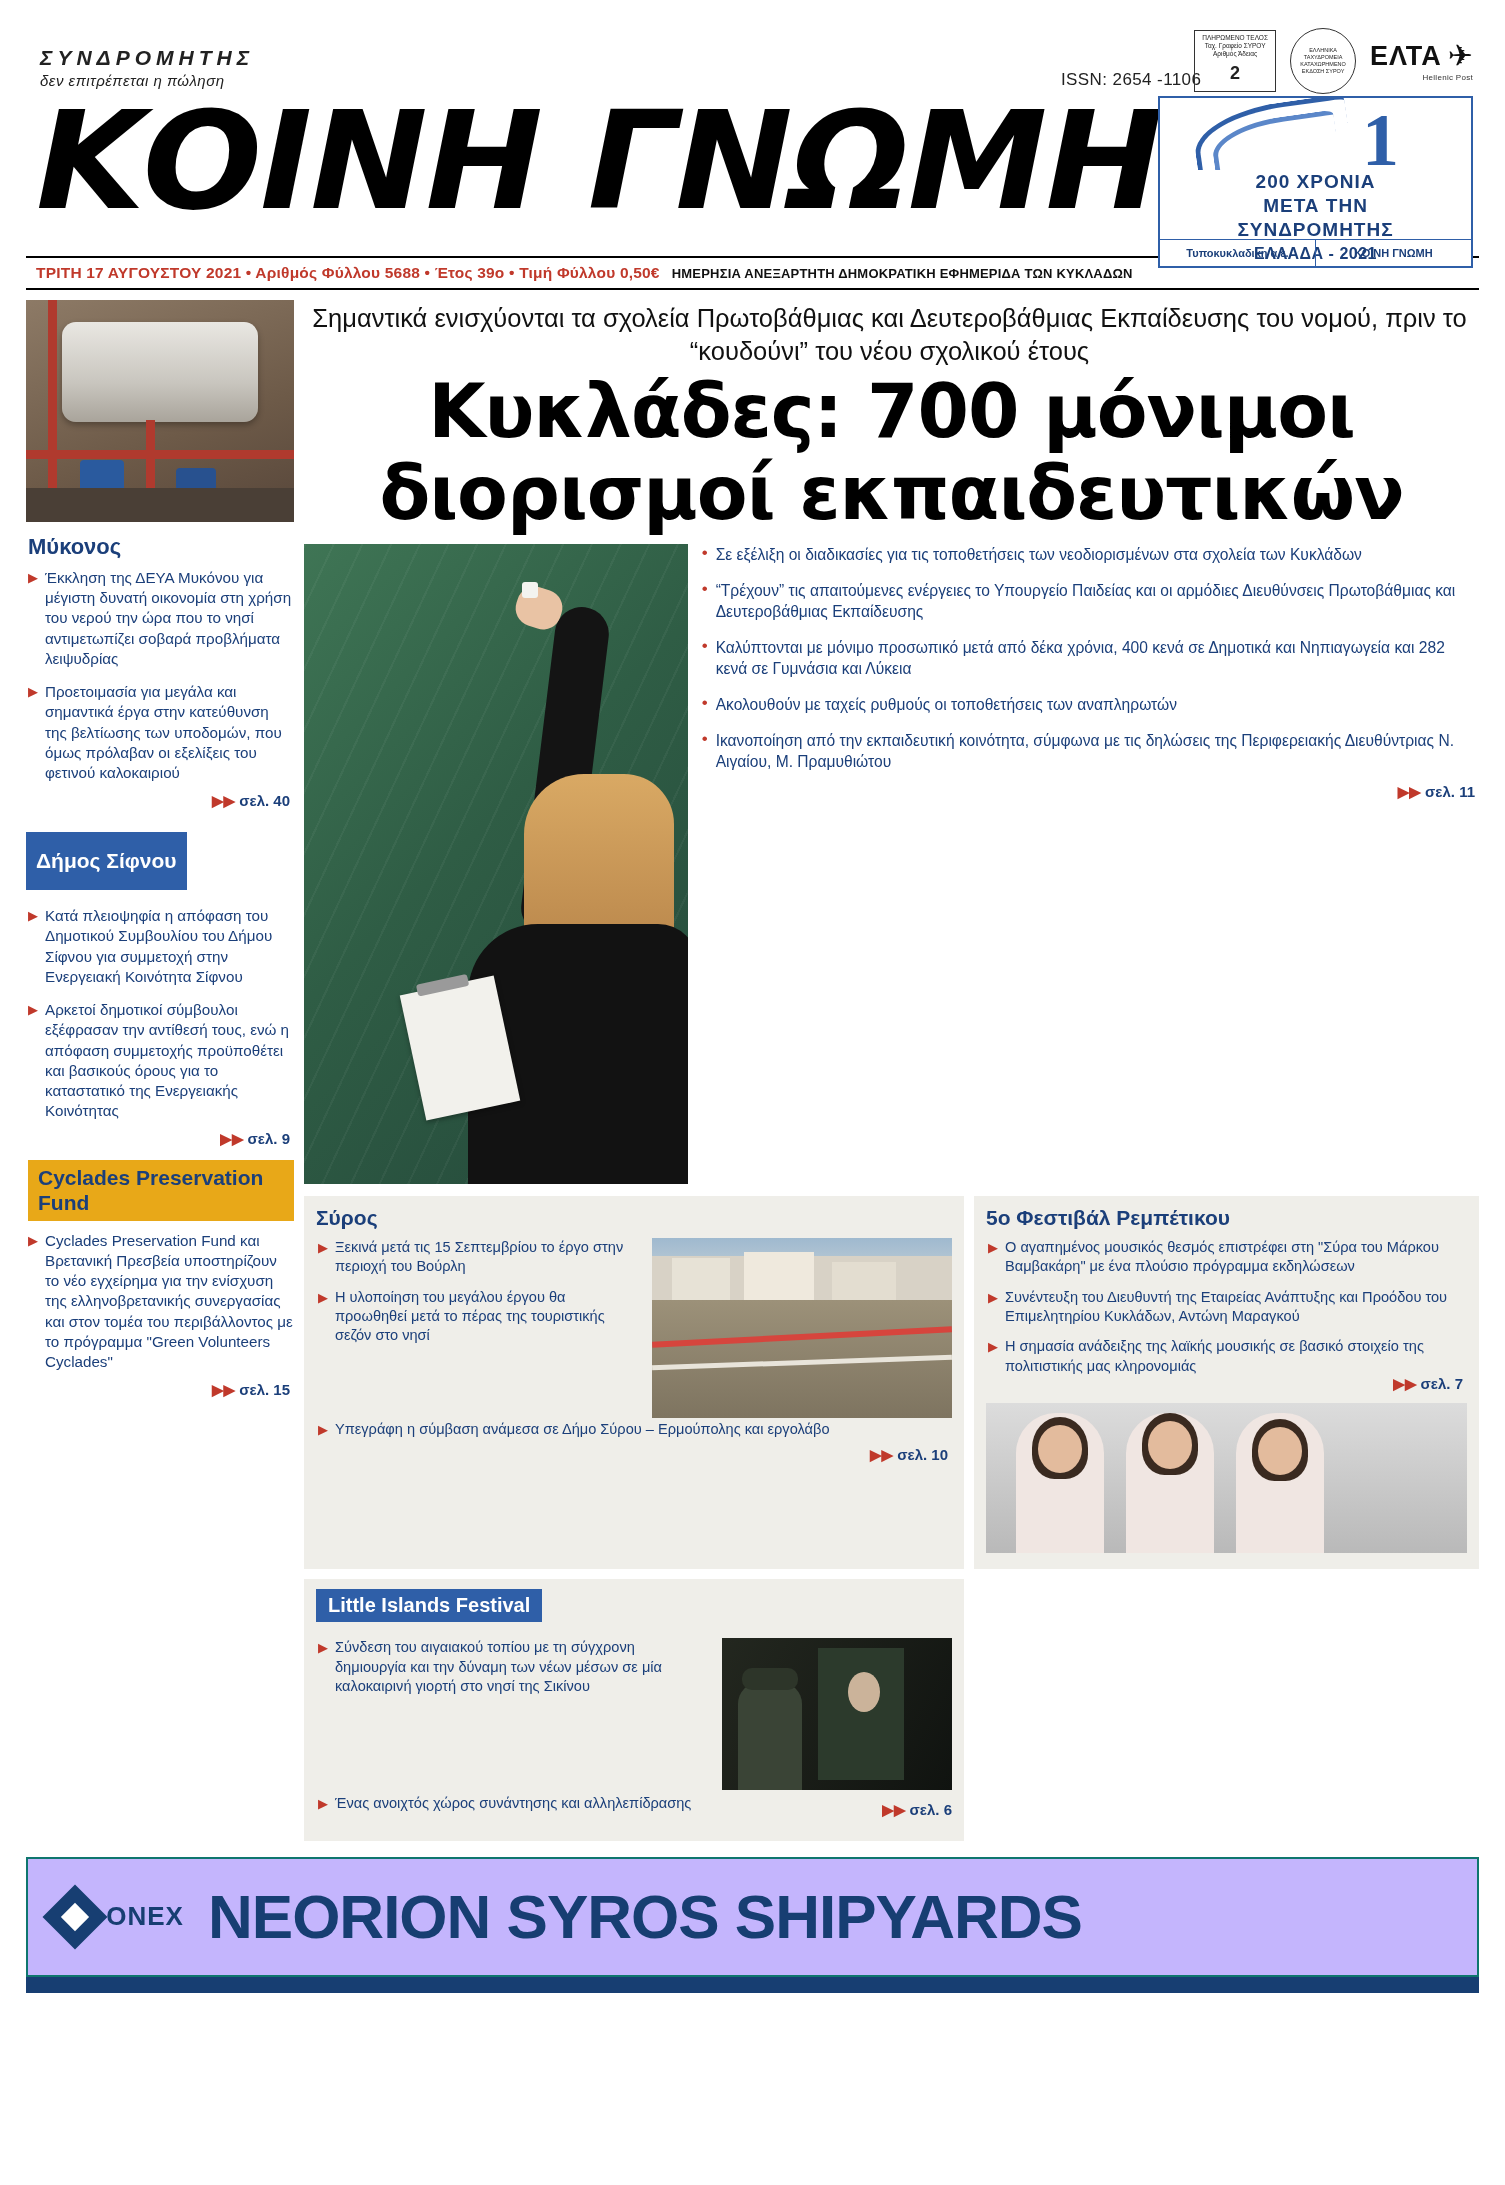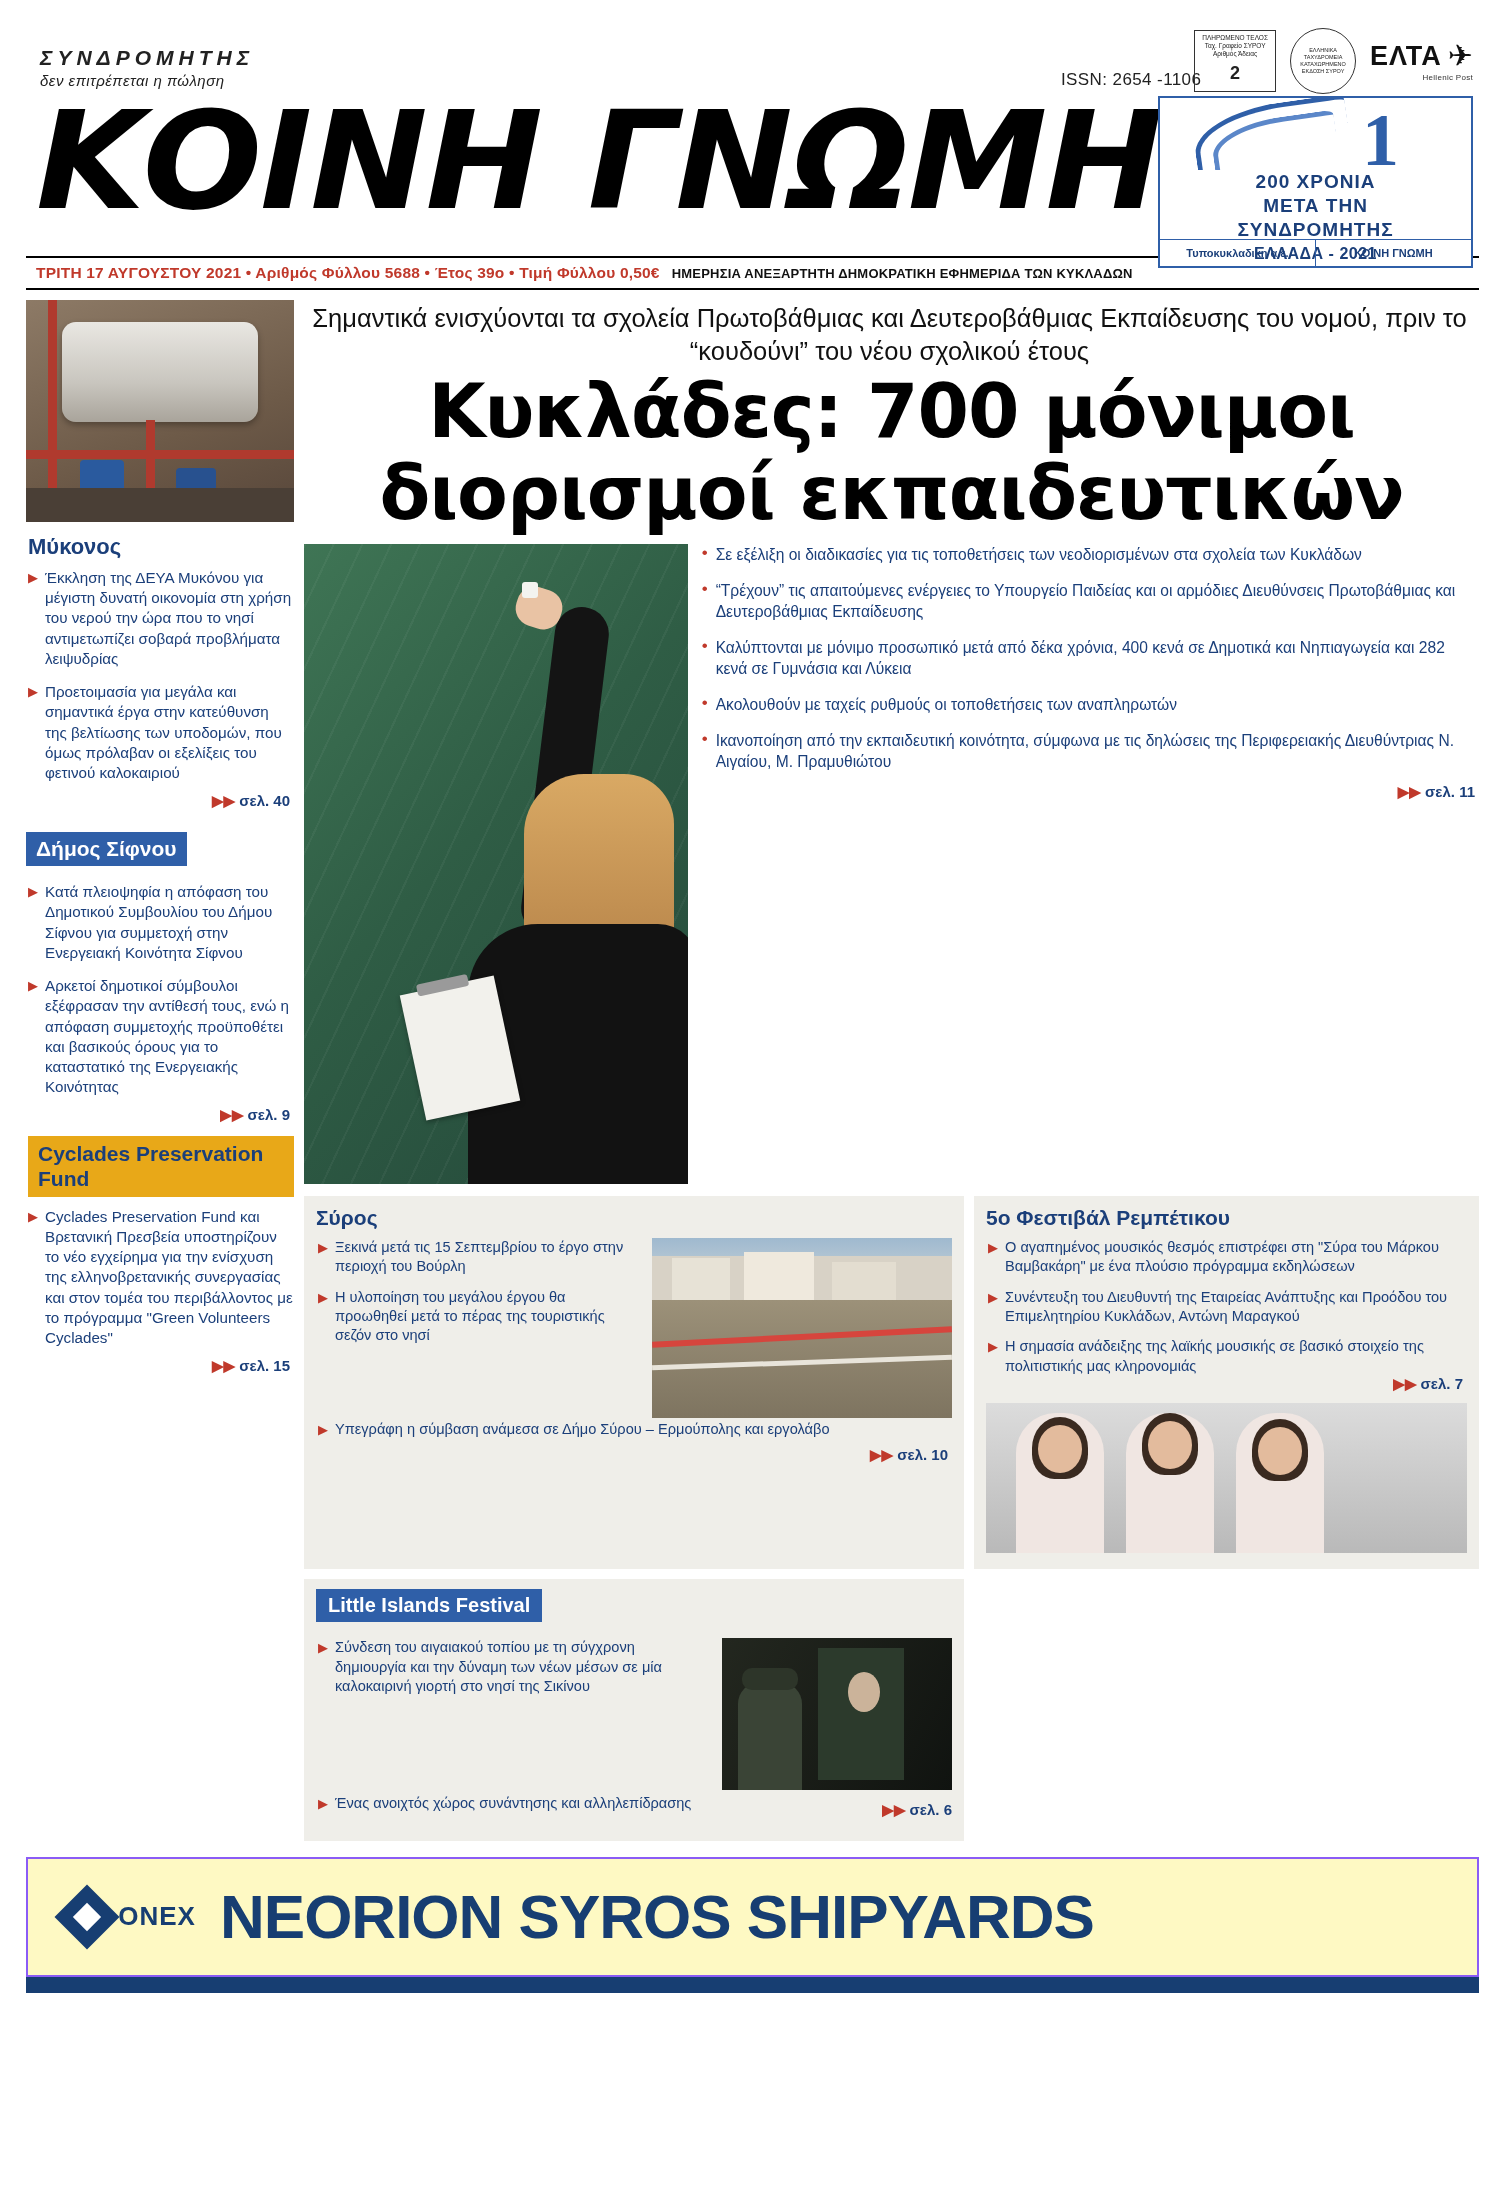--- a/index.html
+++ b/index.html
@@ -115,21 +115,21 @@
   .lp-pipe.v2{left:120px;top:120px;width:9px;height:102px;}
   .lp-pipe.h1{left:0;top:150px;width:268px;height:9px;}
   .lp-blue{position:absolute;left:54px;top:160px;width:44px;height:34px;background:#2a5a9e;border-radius:4px;}
   .lp-blue2{position:absolute;left:150px;top:168px;width:40px;height:30px;background:#28518f;border-radius:4px;}
   .lp-floor{position:absolute;left:0;bottom:0;width:268px;height:34px;background:#4a3f36;}
 
   .sec-head{
     font-size:22px;font-weight:bold;color:#1b3f7a;margin:12px 0 8px 2px;
   }
   .sec-head.boxed{
-    background:#2f5fa8;color:#fff;padding:5px 10px;display:inline-block;font-size:21px;margin-left:0;
+    background:#2f5fa8;color:#fff;padding:17px 10px;display:inline-block;font-size:21px;margin-left:0;
   }
   .sec-head.gold{
     background:#e8a818;color:#1b3f7a;padding:6px 10px;display:block;font-size:21px;line-height:1.15;
   }
   .bullet{
     display:flex;gap:7px;margin:0 0 13px 2px;font-size:15.2px;line-height:1.33;color:#1b3f7a;
   }
   .bullet .tri{color:#c0392b;font-size:13px;line-height:1.5;flex:none;}
   .pageref{
     text-align:right;font-size:15px;font-weight:bold;color:#1b3f7a;margin:-4px 4px 10px 0;
@@ -199,22 +199,22 @@
   .bb.lif{width:660px;}
   .ph-lif{width:230px;height:152px;position:relative;overflow:hidden;background:#1d211c;flex:none;}
   .pl-dark{position:absolute;inset:0;background:linear-gradient(120deg,#23271f,#101310);}
   .pl-door{position:absolute;left:96px;top:10px;width:86px;height:132px;background:#2c3a2c;}
   .pl-face{position:absolute;left:126px;top:34px;width:32px;height:40px;background:#cbb39a;border-radius:50%;}
   .pl-person{position:absolute;left:16px;top:44px;width:64px;height:108px;background:#3a4436;border-radius:22px 22px 0 0;}
   .pl-hat{position:absolute;left:20px;top:30px;width:56px;height:22px;background:#2d3529;border-radius:10px;}
 
   
   .ad{
-    margin-top:16px;height:120px;border:2px solid #8b5cf6;
-    display:flex;align-items:center;background:#fef9c3;box-sizing:border-box;padding-left:12px;
+    margin-top:16px;height:120px;border:2px solid #0f766e;
+    display:flex;align-items:center;background:#c4b5fd;box-sizing:border-box;
   }
   .ad .logo-box{width:180px;height:100%;display:flex;align-items:center;justify-content:center;}
   .ad .onex{display:flex;align-items:center;gap:8px;}
   .ad .dia{width:46px;height:46px;background:#173e72;transform:rotate(45deg);position:relative;}
   .ad .dia:after{content:"";position:absolute;left:13px;top:13px;width:20px;height:20px;background:#fff;transform:rotate(0deg);}
   .ad .onex-txt{font-size:26px;font-weight:bold;color:#173e72;letter-spacing:1px;}
   .ad .adtext{
     flex:1;font-size:62px;font-weight:bold;color:#173e72;letter-spacing:-1px;
     font-family:"Liberation Sans", sans-serif;white-space:nowrap;
   }

